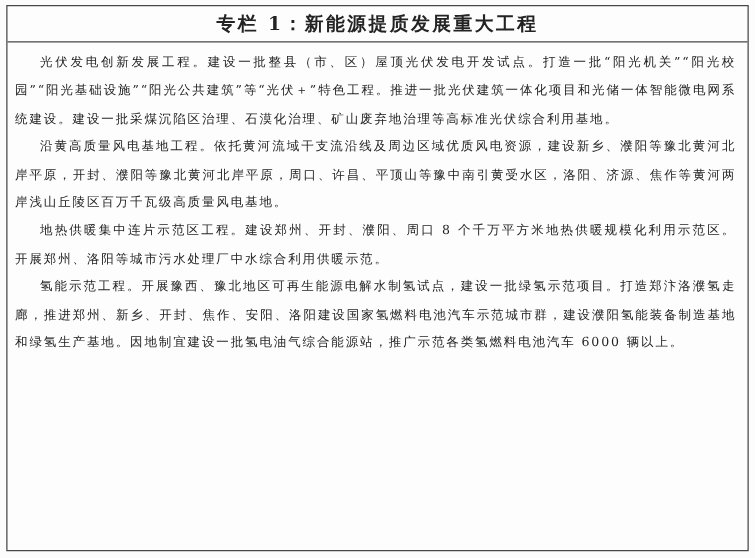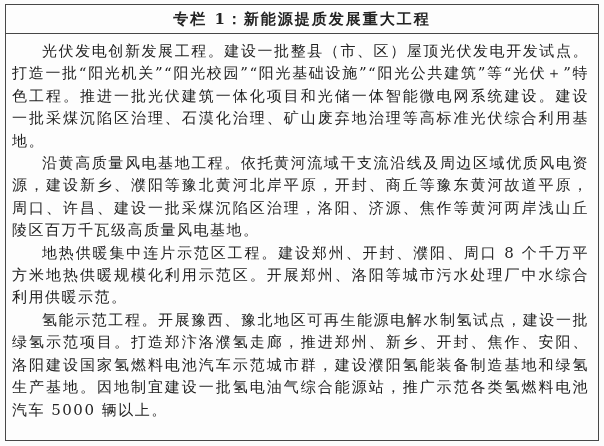--- a/index.html
+++ b/index.html
@@ -32,31 +32,31 @@
     border-bottom: 1px solid var(--border-color, #474747);
     white-space: nowrap;
     overflow: hidden;
   }
   .panel-body {
     padding: 6px 9px 0 6px;
   }
   .panel-body p {
     margin: 0;
     text-indent: 2em;
-    font-size: 15px;
+    font-size: 10px;
     line-height: 22.4px;
     letter-spacing: 1.5px;
     text-align: justify;
     color: var(--text-color, #222);
   }
 </style>
 </head>
 <body>
 
 <div class="panel">
   <div class="panel-title">专栏 1：新能源提质发展重大工程</div>
   <div class="panel-body">
     <p>光伏发电创新发展工程。建设一批整县（市、区）屋顶光伏发电开发试点。打造一批“阳光机关”“阳光校园”“阳光基础设施”“阳光公共建筑”等“光伏＋”特色工程。推进一批光伏建筑一体化项目和光储一体智能微电网系统建设。建设一批采煤沉陷区治理、石漠化治理、矿山废弃地治理等高标准光伏综合利用基地。</p>
-    <p>沿黄高质量风电基地工程。依托黄河流域干支流沿线及周边区域优质风电资源，建设新乡、濮阳等豫北黄河北岸平原，开封、商丘等豫东黄河故道平原，周口、许昌、建设一批采煤沉陷区治理，洛阳、济源、焦作等黄河两岸浅山丘陵区百万千瓦级高质量风电基地。</p>
+    <p>沿黄高质量风电基地工程。依托黄河流域干支流沿线及周边区域优质风电资源，建设新乡、濮阳等豫北黄河北岸平原，开封、濮阳等豫北黄河北岸平原，周口、许昌、平顶山等豫中南引黄受水区，洛阳、济源、焦作等黄河两岸浅山丘陵区百万千瓦级高质量风电基地。</p>
     <p>地热供暖集中连片示范区工程。建设郑州、开封、濮阳、周口 8 个千万平方米地热供暖规模化利用示范区。开展郑州、洛阳等城市污水处理厂中水综合利用供暖示范。</p>
-    <p>氢能示范工程。开展豫西、豫北地区可再生能源电解水制氢试点，建设一批绿氢示范项目。打造郑汴洛濮氢走廊，推进郑州、新乡、开封、焦作、安阳、洛阳建设国家氢燃料电池汽车示范城市群，建设濮阳氢能装备制造基地和绿氢生产基地。因地制宜建设一批氢电油气综合能源站，推广示范各类氢燃料电池汽车 5000 辆以上。</p>
+    <p>氢能示范工程。开展豫西、豫北地区可再生能源电解水制氢试点，建设一批绿氢示范项目。打造郑汴洛濮氢走廊，推进郑州、新乡、开封、焦作、安阳、洛阳建设国家氢燃料电池汽车示范城市群，建设濮阳氢能装备制造基地和绿氢生产基地。因地制宜建设一批氢电油气综合能源站，推广示范各类氢燃料电池汽车 6000 辆以上。</p>
   </div>
 </div>
 
 </body></html>

